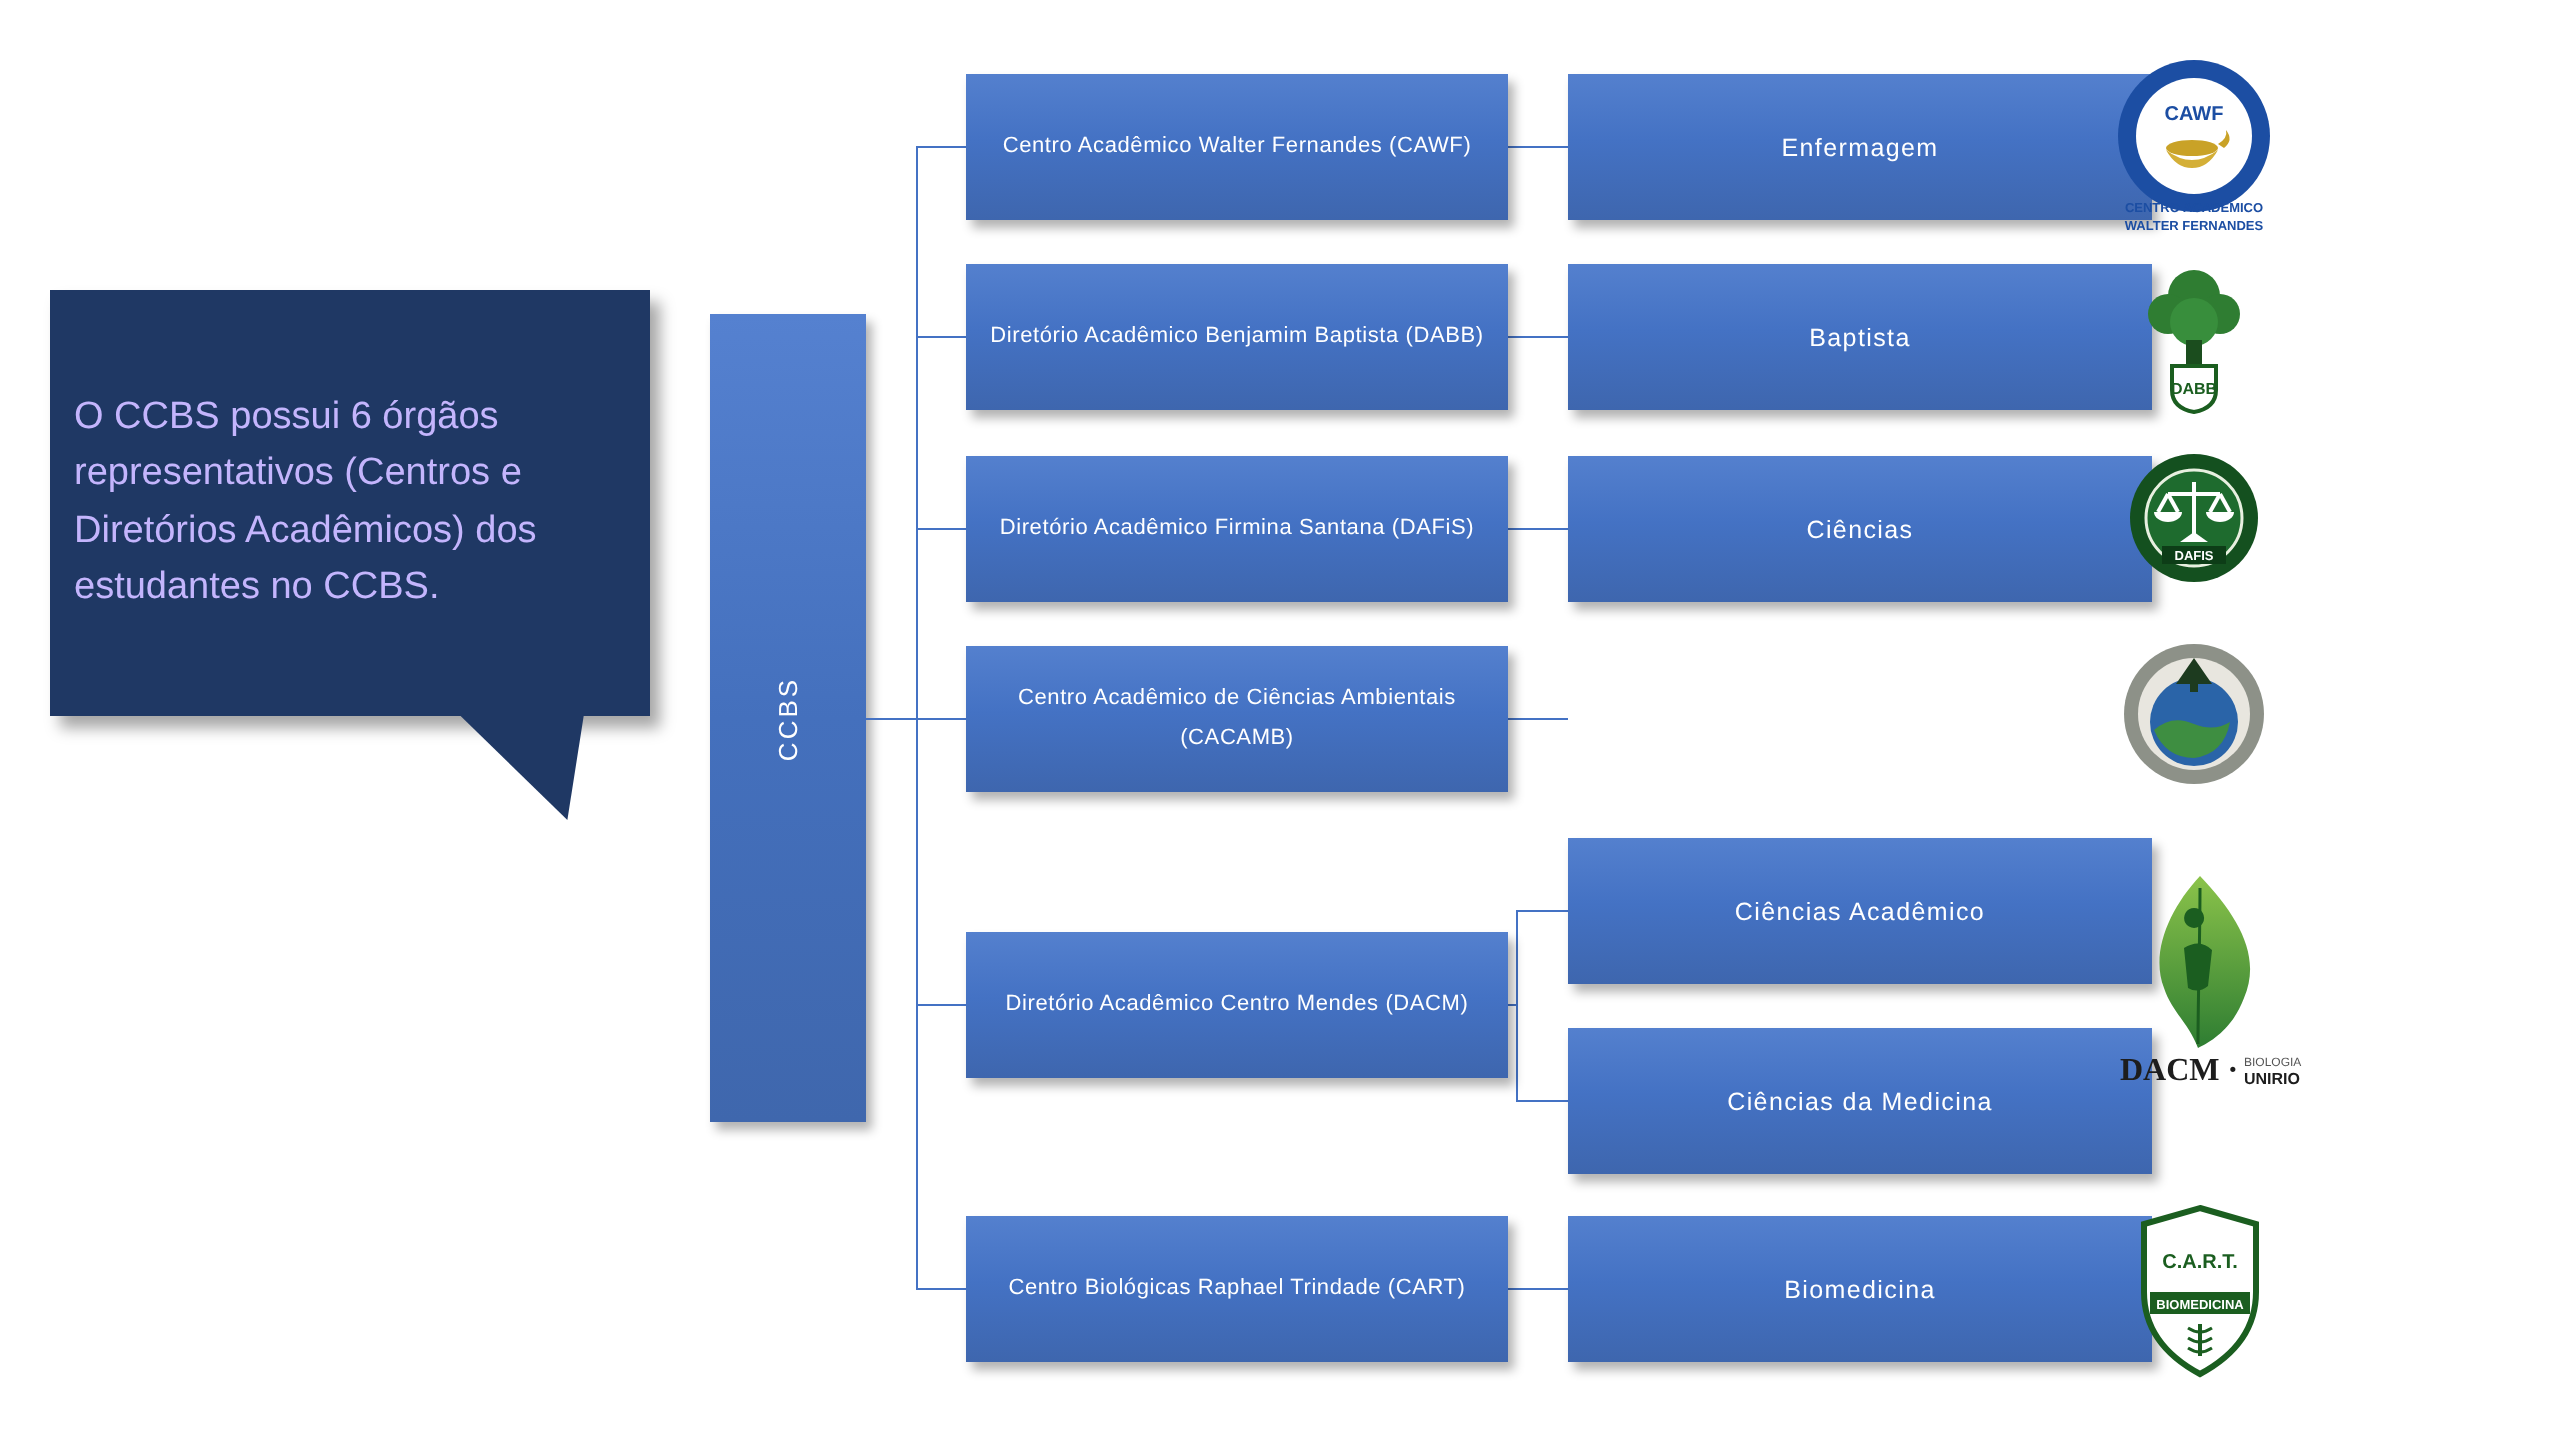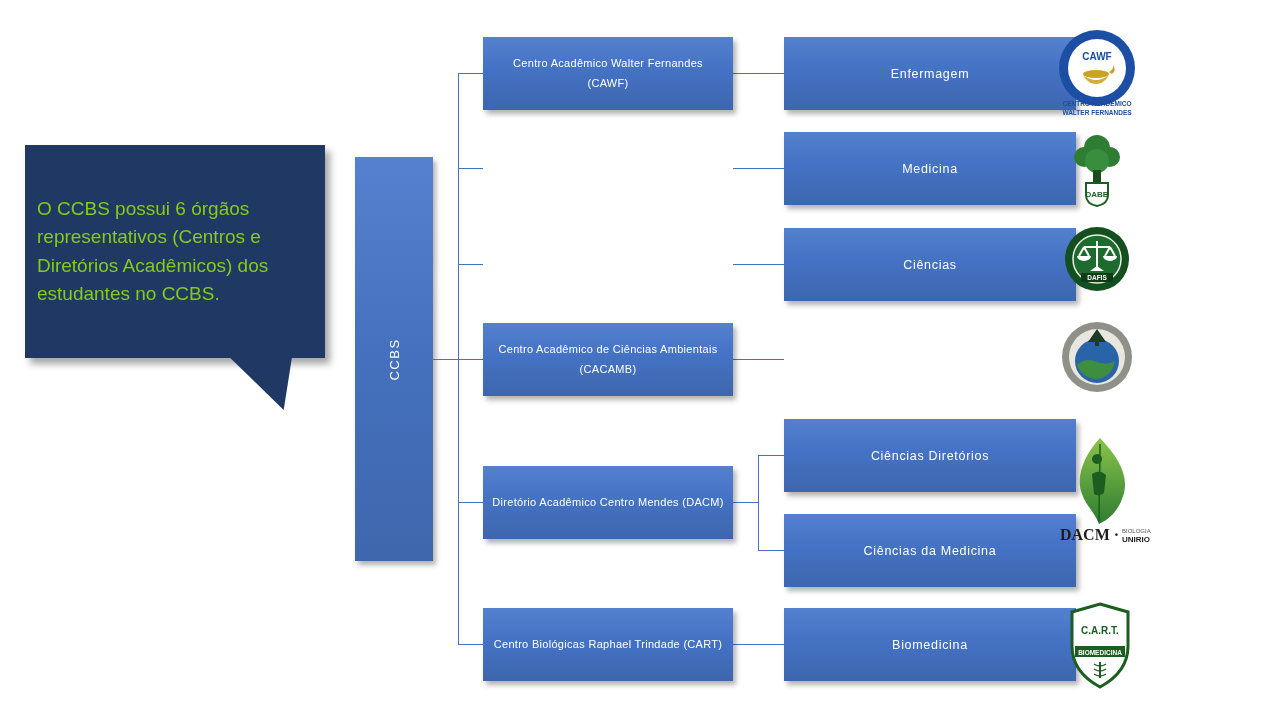--- a/index.html
+++ b/index.html
@@ -6,21 +6,21 @@
   html,body { background:#ffffff; }
   .canvas {
     position:relative; width:1280px; height:720px; overflow:hidden;
     background:#ffffff; font-family:"Liberation Sans", sans-serif;
   }
 
   
   .callout {
     position:absolute; left:25px; top:145px; width:300px; height:213px;
     background:#1F3864; box-shadow:5px 6px 7px rgba(0,0,0,0.35);
-    color:#84cc16; display:flex; align-items:center;
+    color:#c4b5fd; display:flex; align-items:center;
   }
   .callout-text { padding:0 16px 0 12px; font-size:19px; line-height:1.5; }
   .callout-tail {
     position:absolute; left:228px; top:357px; width:64px; height:53px;
     background:#1F3864; clip-path:polygon(2% 0, 100% 0, 87% 100%);
   }
 
   
   .ccbs-bar {
     position:absolute; left:355px; top:157px; width:78px; height:404px;
@@ -30,21 +30,21 @@
   }
   .ccbs-label { color:#fff; font-size:13px; letter-spacing:1.5px; transform:rotate(-90deg); white-space:nowrap; }
 
   
   .node {
     position:absolute; display:flex; align-items:center; justify-content:center;
     text-align:center; color:#ffffff;
     background:linear-gradient(180deg,#5480ce 0%,#4472c4 45%,#3e66ae 100%);
     box-shadow:3px 4px 5px rgba(0,0,0,0.3); padding:4px 8px;
   }
-  .organ  { left:483px; width:250px; height:73px; font-size:11px; letter-spacing:0.3px; line-height:1.8; }
+  .organ  { left:483px; width:271px; height:73px; font-size:11px; letter-spacing:0.3px; line-height:1.8; }
   .course { left:784px; width:292px; height:73px; font-size:12.5px; letter-spacing:0.7px; }
 
   
   .line { position:absolute; background:#4472C4; }
 
   
   .logo { position:absolute; }
   svg text { font-family:"Liberation Sans", sans-serif; }
   svg text.serif { font-family:"Liberation Serif", serif; }
 </style>
@@ -75,41 +75,47 @@
   <div class="line" style="left:733px;top:359px;width:51px;height:1px"></div>
   <div class="line" style="left:733px;top:644px;width:51px;height:1px"></div>
   <div class="line" style="left:733px;top:502px;width:25px;height:1px"></div>
   <div class="line" style="left:758px;top:455px;width:1px;height:96px"></div>
   <div class="line" style="left:758px;top:455px;width:26px;height:1px"></div>
   <div class="line" style="left:758px;top:550px;width:26px;height:1px"></div>
 
   <div class="node organ" style="top:37px">
       <span>Centro Acadêmico Walter Fernandes (CAWF)</span>
     </div>
+  <div class="node organ" style="top:132px">
+      <span>Diretório Acadêmico Benjamim Baptista (DABB)</span>
+    </div>
+  <div class="node organ" style="top:228px">
+      <span>Diretório Acadêmico Firmina Santana (DAFiS)</span>
+    </div>
   <div class="node organ" style="top:323px">
       <span>Centro Acadêmico de Ciências Ambientais (CACAMB)</span>
     </div>
   <div class="node organ" style="top:466px">
       <span>Diretório Acadêmico Centro Mendes (DACM)</span>
     </div>
   <div class="node organ" style="top:608px">
       <span>Centro Biológicas Raphael Trindade (CART)</span>
     </div>
 
   <div class="node course" style="top:37px">
       <span>Enfermagem</span>
     </div>
   <div class="node course" style="top:132px">
-      <span>Medicina</span>
+      <span>Baptista</span>
     </div>
   <div class="node course" style="top:228px">
       <span>Ciências</span>
     </div>
   <div class="node course" style="top:419px">
-      <span>Ciências Diretórios</span>
+      <span>Ciências Acadêmico</span>
     </div>
   <div class="node course" style="top:514px">
       <span>Ciências da Medicina</span>
     </div>
   <div class="node course" style="top:608px">
       <span>Biomedicina</span>
     </div>
 
   <svg class="logo" style="left:1055px;top:28px" width="84" height="92" viewBox="0 0 84 92">
     <circle cx="42" cy="40" r="38" fill="#1C4EA3"></circle>

